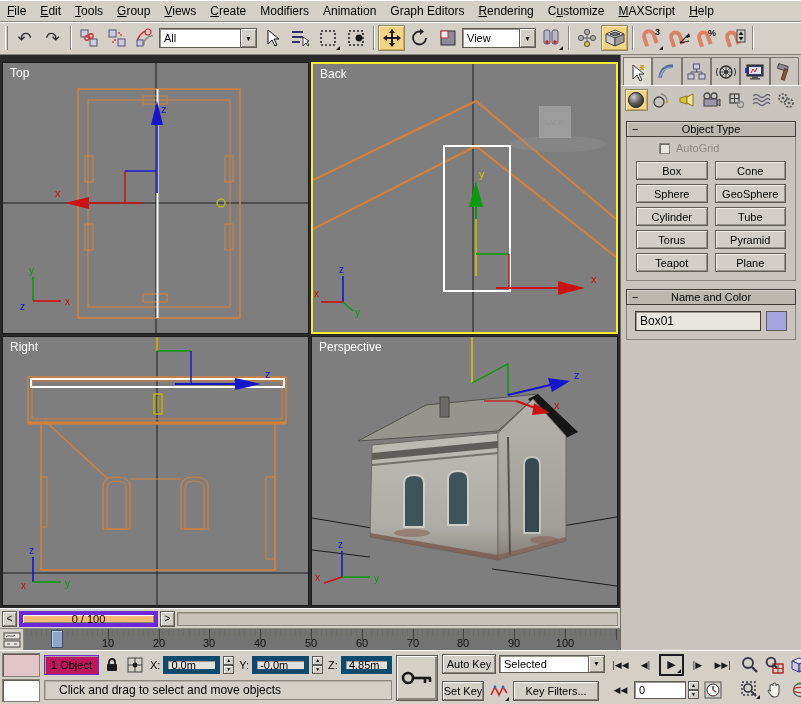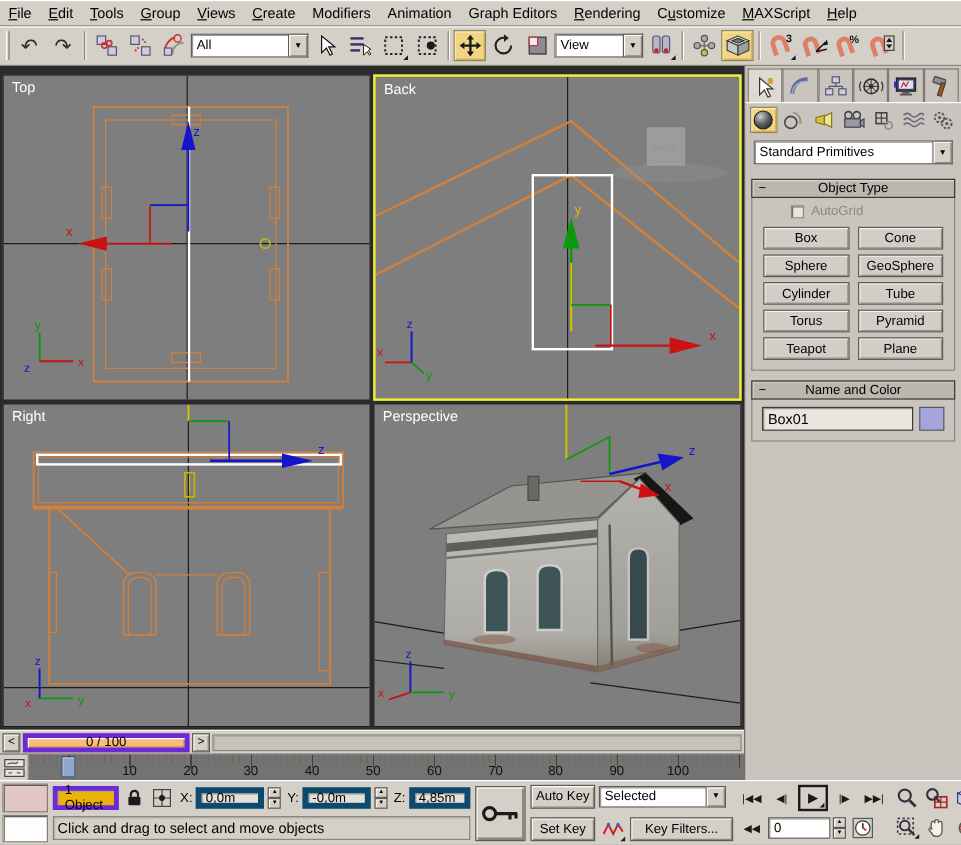--- a/index.html
+++ b/index.html
@@ -41,27 +41,27 @@
 .ticknum{position:absolute;top:8px;transform:translateX(-50%);font-size:11px;color:#111}
 .tbhandle{position:absolute;left:27px;top:1px;width:12px;height:18px;background:#8fa6c8;border:1px solid #3c5170;box-shadow:inset 1px 1px 0 #b9c9de}
 
 .statusbar{height:54px;display:flex;background:#d4d0c8;border-top:1px solid #fff;padding:2px;gap:4px}
 .listener{display:flex;flex-direction:column;gap:2px;width:38px;flex:none}
 .lbox{flex:1;border:1px solid #827e76;box-shadow:inset 1px 1px 0 #5f5c56}
 .lpink{background:#e2c5c6}
 .lwhite{background:#fdfdfd}
 .maincol{display:flex;flex-direction:column;gap:2px;width:348px;flex:none}
 .srow{display:flex;align-items:center;gap:3px;height:23px}
-.sunkenlabel{height:20px;background:#eab308;border:4px solid #6d28d9;box-shadow:inset 1px 1px 0 #a5a199;display:flex;align-items:center;padding:0 6px}
+.sunkenlabel{height:20px;background:#be185d;border:1px solid #6d28d9;box-shadow:inset 1px 1px 0 #a5a199;display:flex;align-items:center;padding:0 6px}
 .sbicon{width:20px;height:20px;display:flex;align-items:center;justify-content:center;flex:none}
 .coordlbl{font-size:11px;margin-left:2px}
 .coordfield{width:58px;height:18px;background:#e3e0da;border:5px solid #0c4a6e;box-shadow:inset 1px 1px 0 #9b978f;display:flex;align-items:center;padding:0 3px;font-size:11px}
 .spin{display:flex;flex-direction:column;width:11px;height:18px;flex:none}
 .spin span{flex:1;background:#d4d0c8;border:1px solid #5f5c56;font-size:5px;display:flex;align-items:center;justify-content:center;box-shadow:inset 1px 1px 0 #fff}
-.promptfield{flex:1;height:20px;background:#d4d0c8;border:1px solid #8a867e;box-shadow:inset 1px 1px 0 #b5b1a9;display:flex;align-items:center;padding:0 3px;font-size:12px}
+.promptfield{flex:1;height:20px;background:#d4d0c8;border:1px solid #8a867e;box-shadow:inset 1px 1px 0 #b5b1a9;display:flex;align-items:center;padding:0 14px;font-size:12px}
 .keybtn{width:42px;height:46px;background:#d4d0c8;border:1px solid #5f5c56;box-shadow:inset 1px 1px 0 #fff,inset -2px -2px 0 #8a867e;display:flex;align-items:center;justify-content:center;flex:none;align-self:flex-start;margin-top:2px}
 .animcol{display:flex;flex-direction:column;gap:6px;flex:none}
 .arow{display:flex;align-items:center;gap:3px;height:23px}
 .pbtn{height:20px;background:#d4d0c8;border:1px solid #5f5c56;box-shadow:inset 1px 1px 0 #fff,inset -1px -1px 0 #8a867e;display:flex;align-items:center;justify-content:center;padding:0 6px;font-size:11px;white-space:nowrap}
 .navcol{display:flex;flex-direction:column;gap:2px;flex:none}
 .nrow{display:flex;align-items:center;gap:2px;height:23px}
 .nbtn{width:23px;height:21px;display:flex;align-items:center;justify-content:center;position:relative;font-size:9px;color:#1a1a1a;flex:none}
 .playbox{border:2px solid #1a1a1a;width:25px;height:22px}
 .framefield{width:52px;height:18px;background:#fff;border:1px solid #5f5c56;box-shadow:inset 1px 1px 0 #9b978f;display:flex;align-items:center;padding:0 4px}
 
@@ -574,26 +574,20 @@
         </div>
       <div class="scic">
           <svg width="20" height="18">
             <circle cx="7" cy="7" r="4" fill="none" stroke="#555" stroke-width="1.6" stroke-dasharray="2 1.4"></circle>
             <circle cx="13" cy="12" r="4" fill="none" stroke="#555" stroke-width="1.6" stroke-dasharray="2 1.4"></circle>
             <circle cx="7" cy="7" r="1.3" fill="#555"></circle>
             <circle cx="13" cy="12" r="1.3" fill="#555"></circle>
           </svg>
         </div>
     </div>
-    <div class="ddrow">
-      <div class="ddfield" style="flex:1">Standard Primitives</div>
-      <div class="ddbtn">
-          <span>▼</span>
-        </div>
-    </div>
 
     <div class="rollout">
       <div class="rhead">
         <span class="minus">−</span>
         <span class="rtitle">Object Type</span>
       </div>
       <div class="agrow">
         <span class="cb"></span>
         <span class="disabled">AutoGrid</span>
       </div>
@@ -680,21 +674,21 @@
     <div class="arow">
       <div class="pbtn" style="width:54px">Auto Key</div>
       <div class="ddwrap">
         <div class="ddfield" style="width:90px;height:18px">Selected</div>
         <div class="ddbtn" style="height:18px">
             <span>▼</span>
           </div>
       </div>
     </div>
     <div class="arow">
-      <div class="pbtn" style="width:54px">Set Key</div>
+      <div class="pbtn" style="width:42px">Set Key</div>
       <div class="nbtn fly">
           <svg width="18" height="14">
             <polyline points="1,11 5,3 9,11 13,3 17,9" fill="none" stroke="#c22" stroke-width="1.6"></polyline>
             <circle cx="5" cy="3" r="1.4" fill="#36c"></circle>
             <circle cx="13" cy="3" r="1.4" fill="#36c"></circle>
           </svg>
         </div>
       <div class="pbtn" style="width:86px">Key Filters...</div>
     </div>
   </div>

